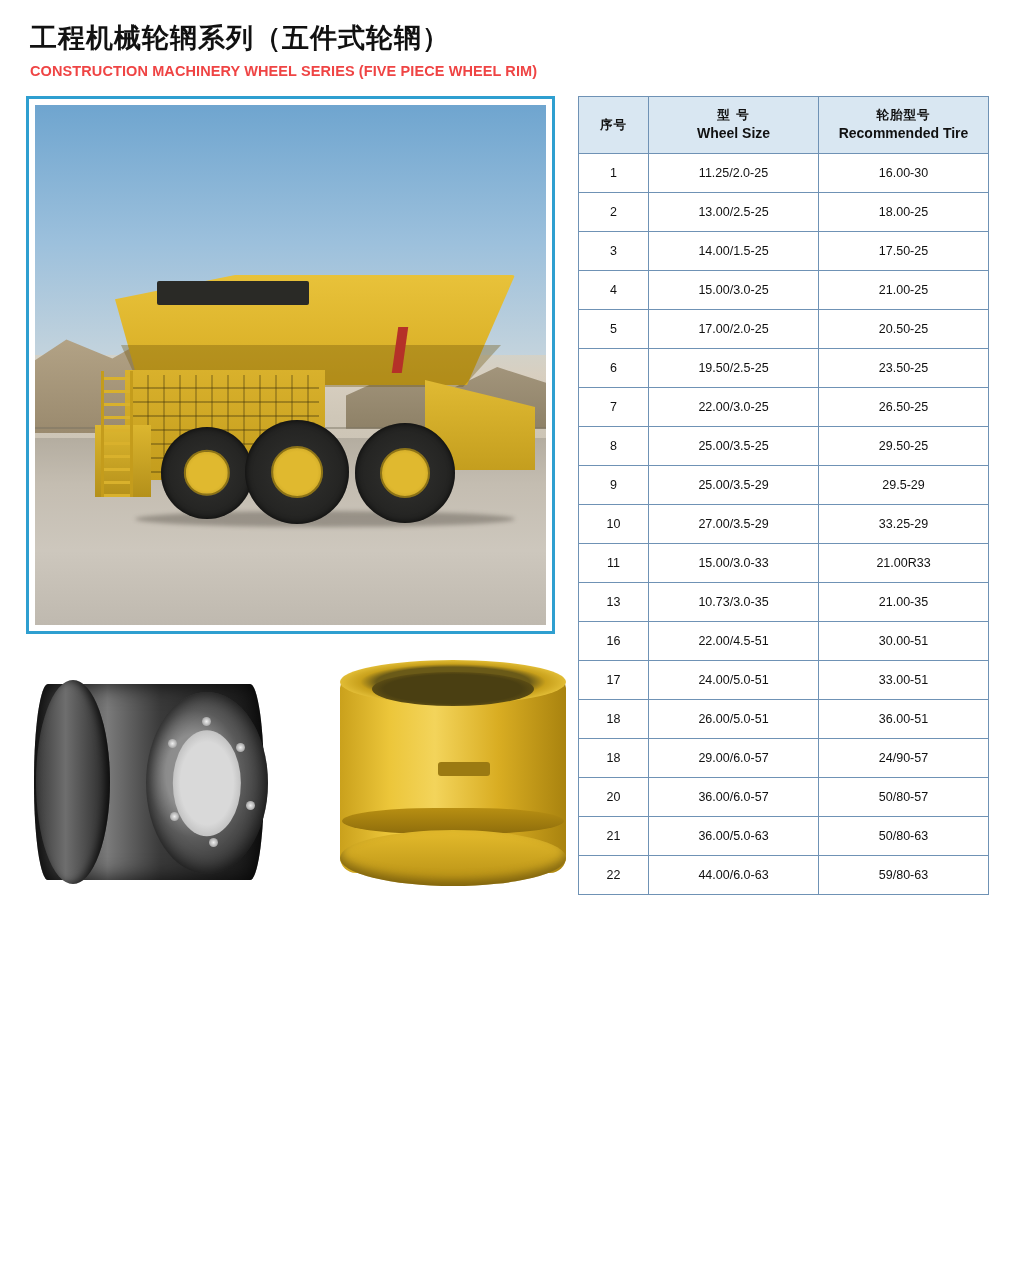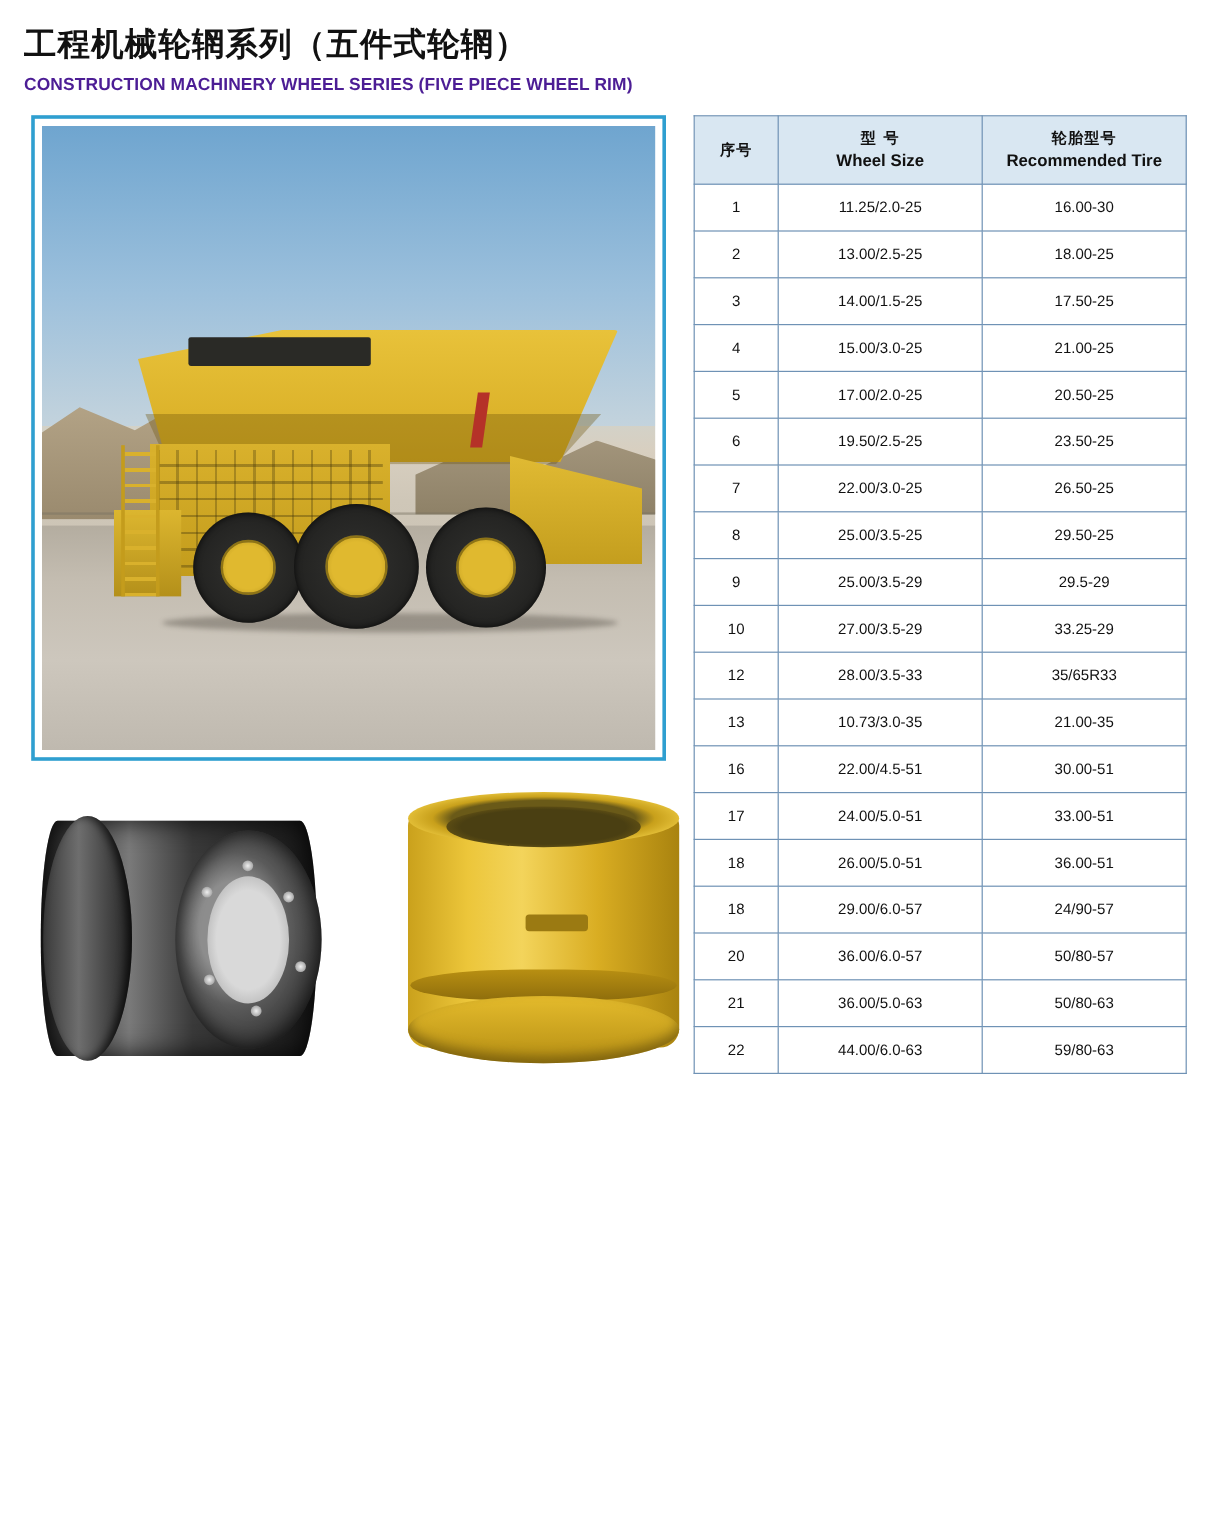--- a/index.html
+++ b/index.html
@@ -12,38 +12,38 @@
     height: 1265px;
     position: relative;
     font-family: "Liberation Sans", sans-serif;
     color: #1a1a1a;
     overflow: hidden;
   }
 
   
   .header {
     position: absolute;
-    left: 20px;
+    left: 30px;
     top: 22px;
     width: 700px;
   }
   .title-cn {
     font-family: "DejaVu Sans", sans-serif;
     font-size: 27px;
     font-weight: bold;
     letter-spacing: 1px;
     color: #111111;
     line-height: 1.2;
     white-space: nowrap;
   }
   .title-en {
     margin-top: 9px;
     font-size: 14.5px;
     font-weight: bold;
-    color: #4c1d95;
+    color: #ef4444;
     letter-spacing: 0.1px;
     white-space: nowrap;
   }
 
   
   .photo-frame {
     position: absolute;
     left: 26px;
     top: 96px;
     width: 529px;
@@ -383,23 +383,23 @@
           <td>9</td>
           <td>25.00/3.5-29</td>
           <td>29.5-29</td>
         </tr>
         <tr>
           <td>10</td>
           <td>27.00/3.5-29</td>
           <td>33.25-29</td>
         </tr>
         <tr>
-          <td>12</td>
-          <td>28.00/3.5-33</td>
-          <td>35/65R33</td>
+          <td>11</td>
+          <td>15.00/3.0-33</td>
+          <td>21.00R33</td>
         </tr>
         <tr>
           <td>13</td>
           <td>10.73/3.0-35</td>
           <td>21.00-35</td>
         </tr>
         <tr>
           <td>16</td>
           <td>22.00/4.5-51</td>
           <td>30.00-51</td>

